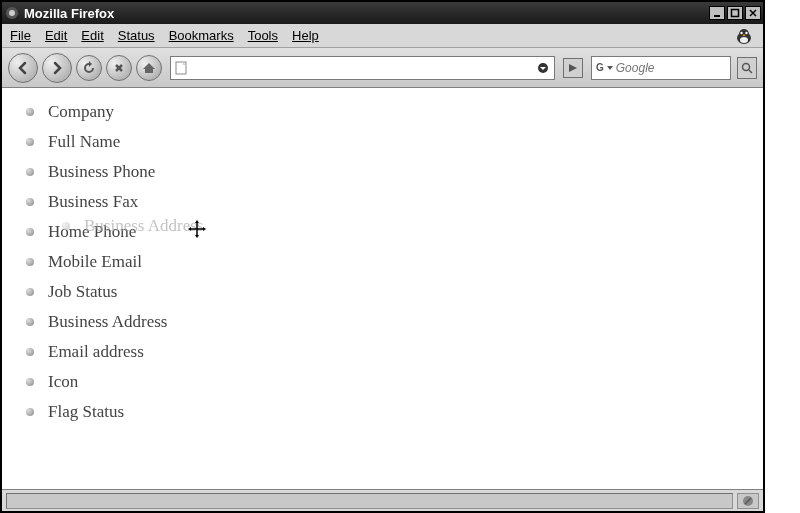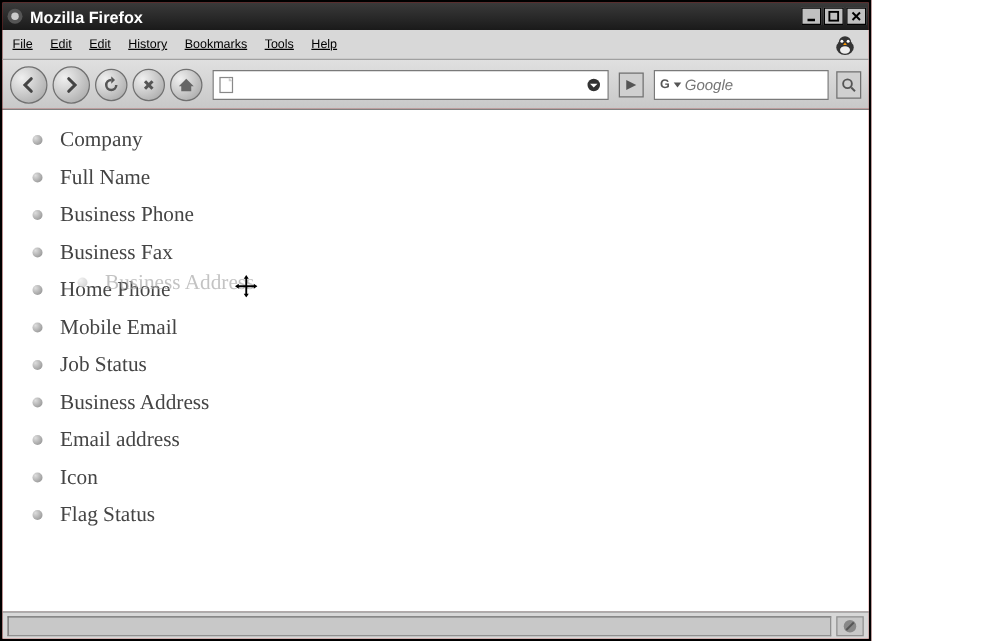--- a/index.html
+++ b/index.html
@@ -1,23 +1,23 @@
 <!DOCTYPE html>
 <html><head>
 <meta charset="utf-8">
 <style>
   * { box-sizing: border-box; margin: 0; padding: 0; }
   html, body { width: 800px; height: 513px; overflow: hidden; font-family: Arial, sans-serif; }
-  .window { width: 697px; height: 513px; display: flex; flex-direction: column; border: 2px solid #000; background: #ef4444; }
+  .window { width: 765px; height: 513px; display: flex; flex-direction: column; border: 2px solid #000; background: #14532d; }
   .titlebar { height: 22px; background: linear-gradient(to bottom, #3a3a3a, #1a1a1a); color: #fff; display: flex; align-items: center; padding: 0 2px; font-size: 13px; font-weight: bold; }
   .titlebar .app-icon { width: 16px; height: 16px; margin-right: 4px; display: flex; align-items: center; justify-content: center; }
   .titlebar .title { flex: 1; }
   .winbtn { width: 16px; height: 14px; background: #c0c0c0; border: 1px solid #000; margin-left: 2px; display: flex; align-items: center; justify-content: center; font-family: monospace; font-size: 11px; color: #000; cursor: default; }
   .winbtn svg { display: block; }
-  .menubar { height: 24px; background: #d8d8d8; display: flex; align-items: center; padding: 0 8px; border-bottom: 1px solid #a0a0a0; font-size: 10px; }
+  .menubar { height: 24px; background: #d8d8d8; display: flex; align-items: center; padding: 0 8px; border-bottom: 1px solid #a0a0a0; font-size: 13px; }
   .menuitem { margin-right: 14px; cursor: default; }
   .menuitem .ul { text-decoration: underline; }
   .menubar .spacer { flex: 1; }
   .mascot { width: 22px; height: 22px; display: flex; align-items: center; justify-content: center; }
   .toolbar { height: 40px; background: linear-gradient(to bottom, #e0e0e0, #c8c8c8); border-bottom: 1px solid #808080; display: flex; align-items: center; padding: 0 6px; gap: 4px; }
   .navbtn { width: 30px; height: 30px; border-radius: 50%; background: radial-gradient(circle at 30% 30%, #f0f0f0, #a0a0a0); border: 1px solid #707070; display: flex; align-items: center; justify-content: center; cursor: pointer; }
   .navbtn.small { width: 26px; height: 26px; }
   .navbtn svg { display: block; }
   .urlbox { flex: 1; height: 24px; background: #fff; border: 1px solid #7a7a7a; display: flex; align-items: center; padding: 0 4px; margin: 0 4px; }
   .urlbox .page-icon { width: 14px; height: 14px; margin-right: 4px; }
@@ -68,21 +68,21 @@
           <line x1="2" y1="2" x2="8" y2="8" stroke="#000" stroke-width="1.5"></line>
           <line x1="8" y1="2" x2="2" y2="8" stroke="#000" stroke-width="1.5"></line>
         </svg>
       </div>
   </div>
 
   <div class="menubar">
     <span class="menuitem"><span class="ul">File</span></span>
     <span class="menuitem"><span class="ul">Edit</span></span>
     <span class="menuitem"><span class="ul">Edit</span></span>
-    <span class="menuitem"><span class="ul">History</span></span>
+    <span class="menuitem"><span class="ul">Status</span></span>
     <span class="menuitem"><span class="ul">Bookmarks</span></span>
     <span class="menuitem"><span class="ul">Tools</span></span>
     <span class="menuitem"><span class="ul">Help</span></span>
     <span class="spacer"></span>
     <span class="mascot">
       <svg width="20" height="20" viewBox="0 0 20 20">
           <ellipse cx="10" cy="12" rx="7" ry="6" fill="#333"></ellipse>
           <circle cx="10" cy="8" r="5" fill="#333"></circle>
           <ellipse cx="10" cy="14" rx="4" ry="3" fill="#eee"></ellipse>
           <circle cx="7.5" cy="7" r="1.2" fill="#fff"></circle>

